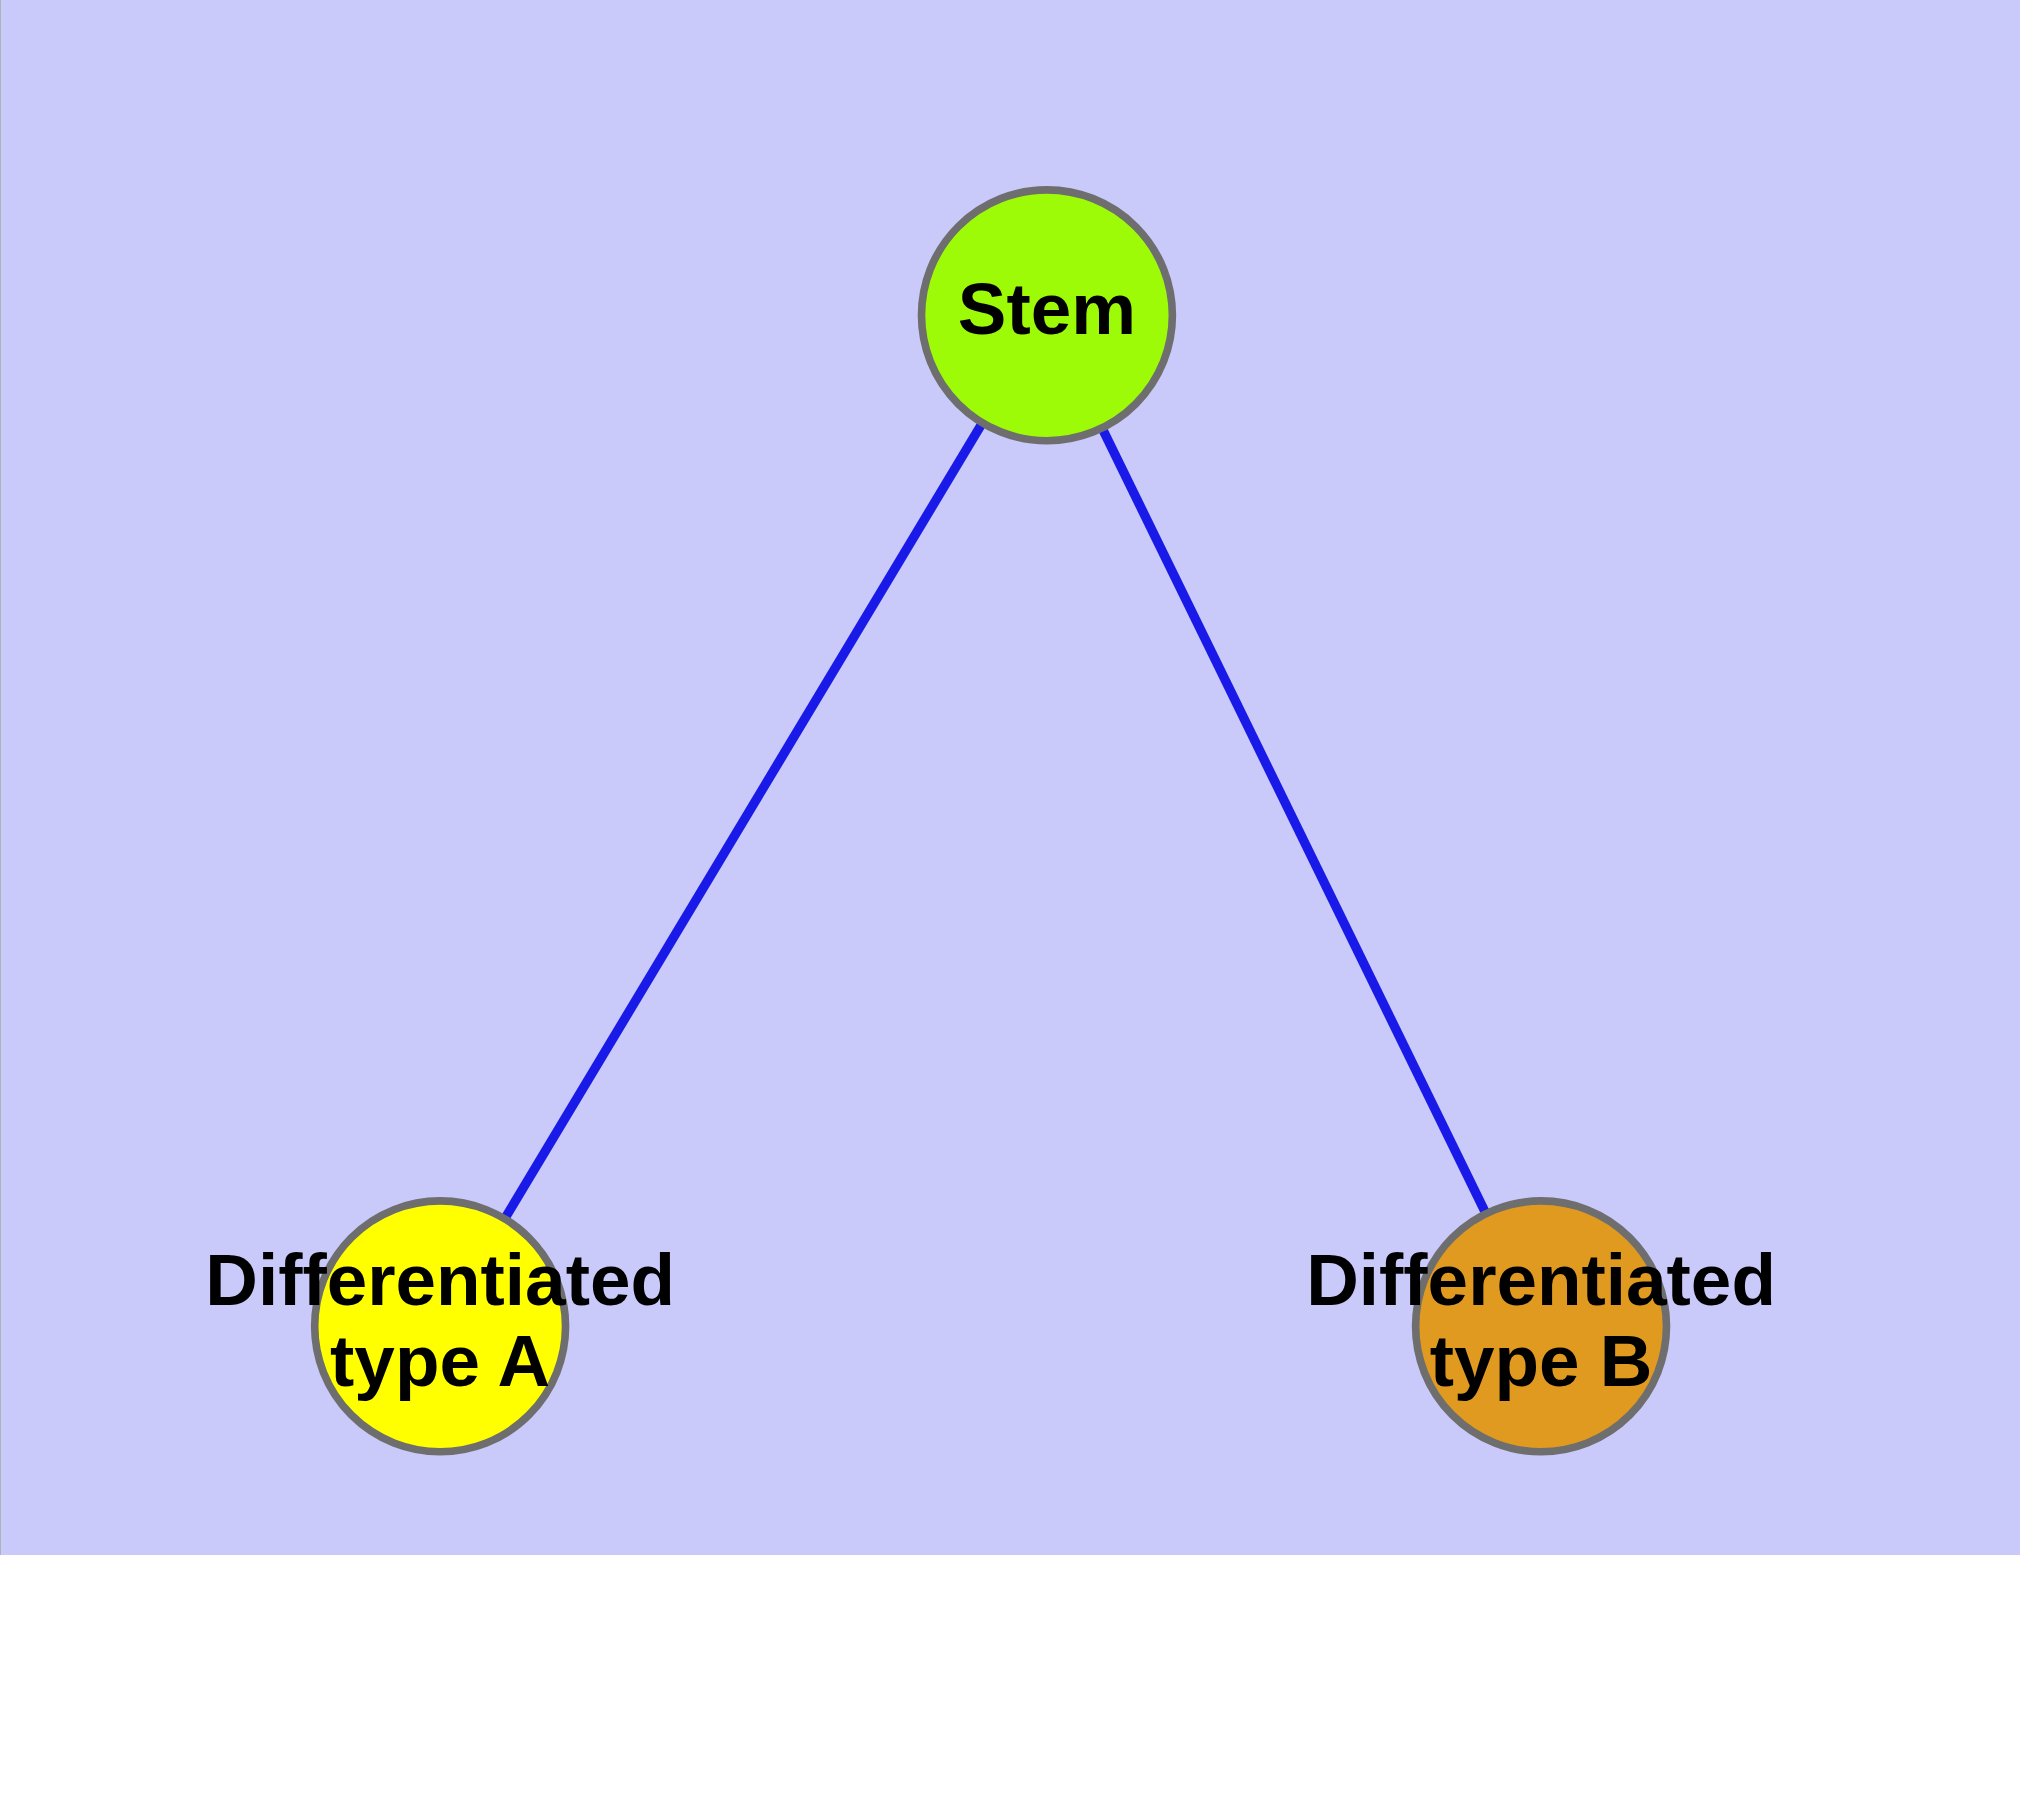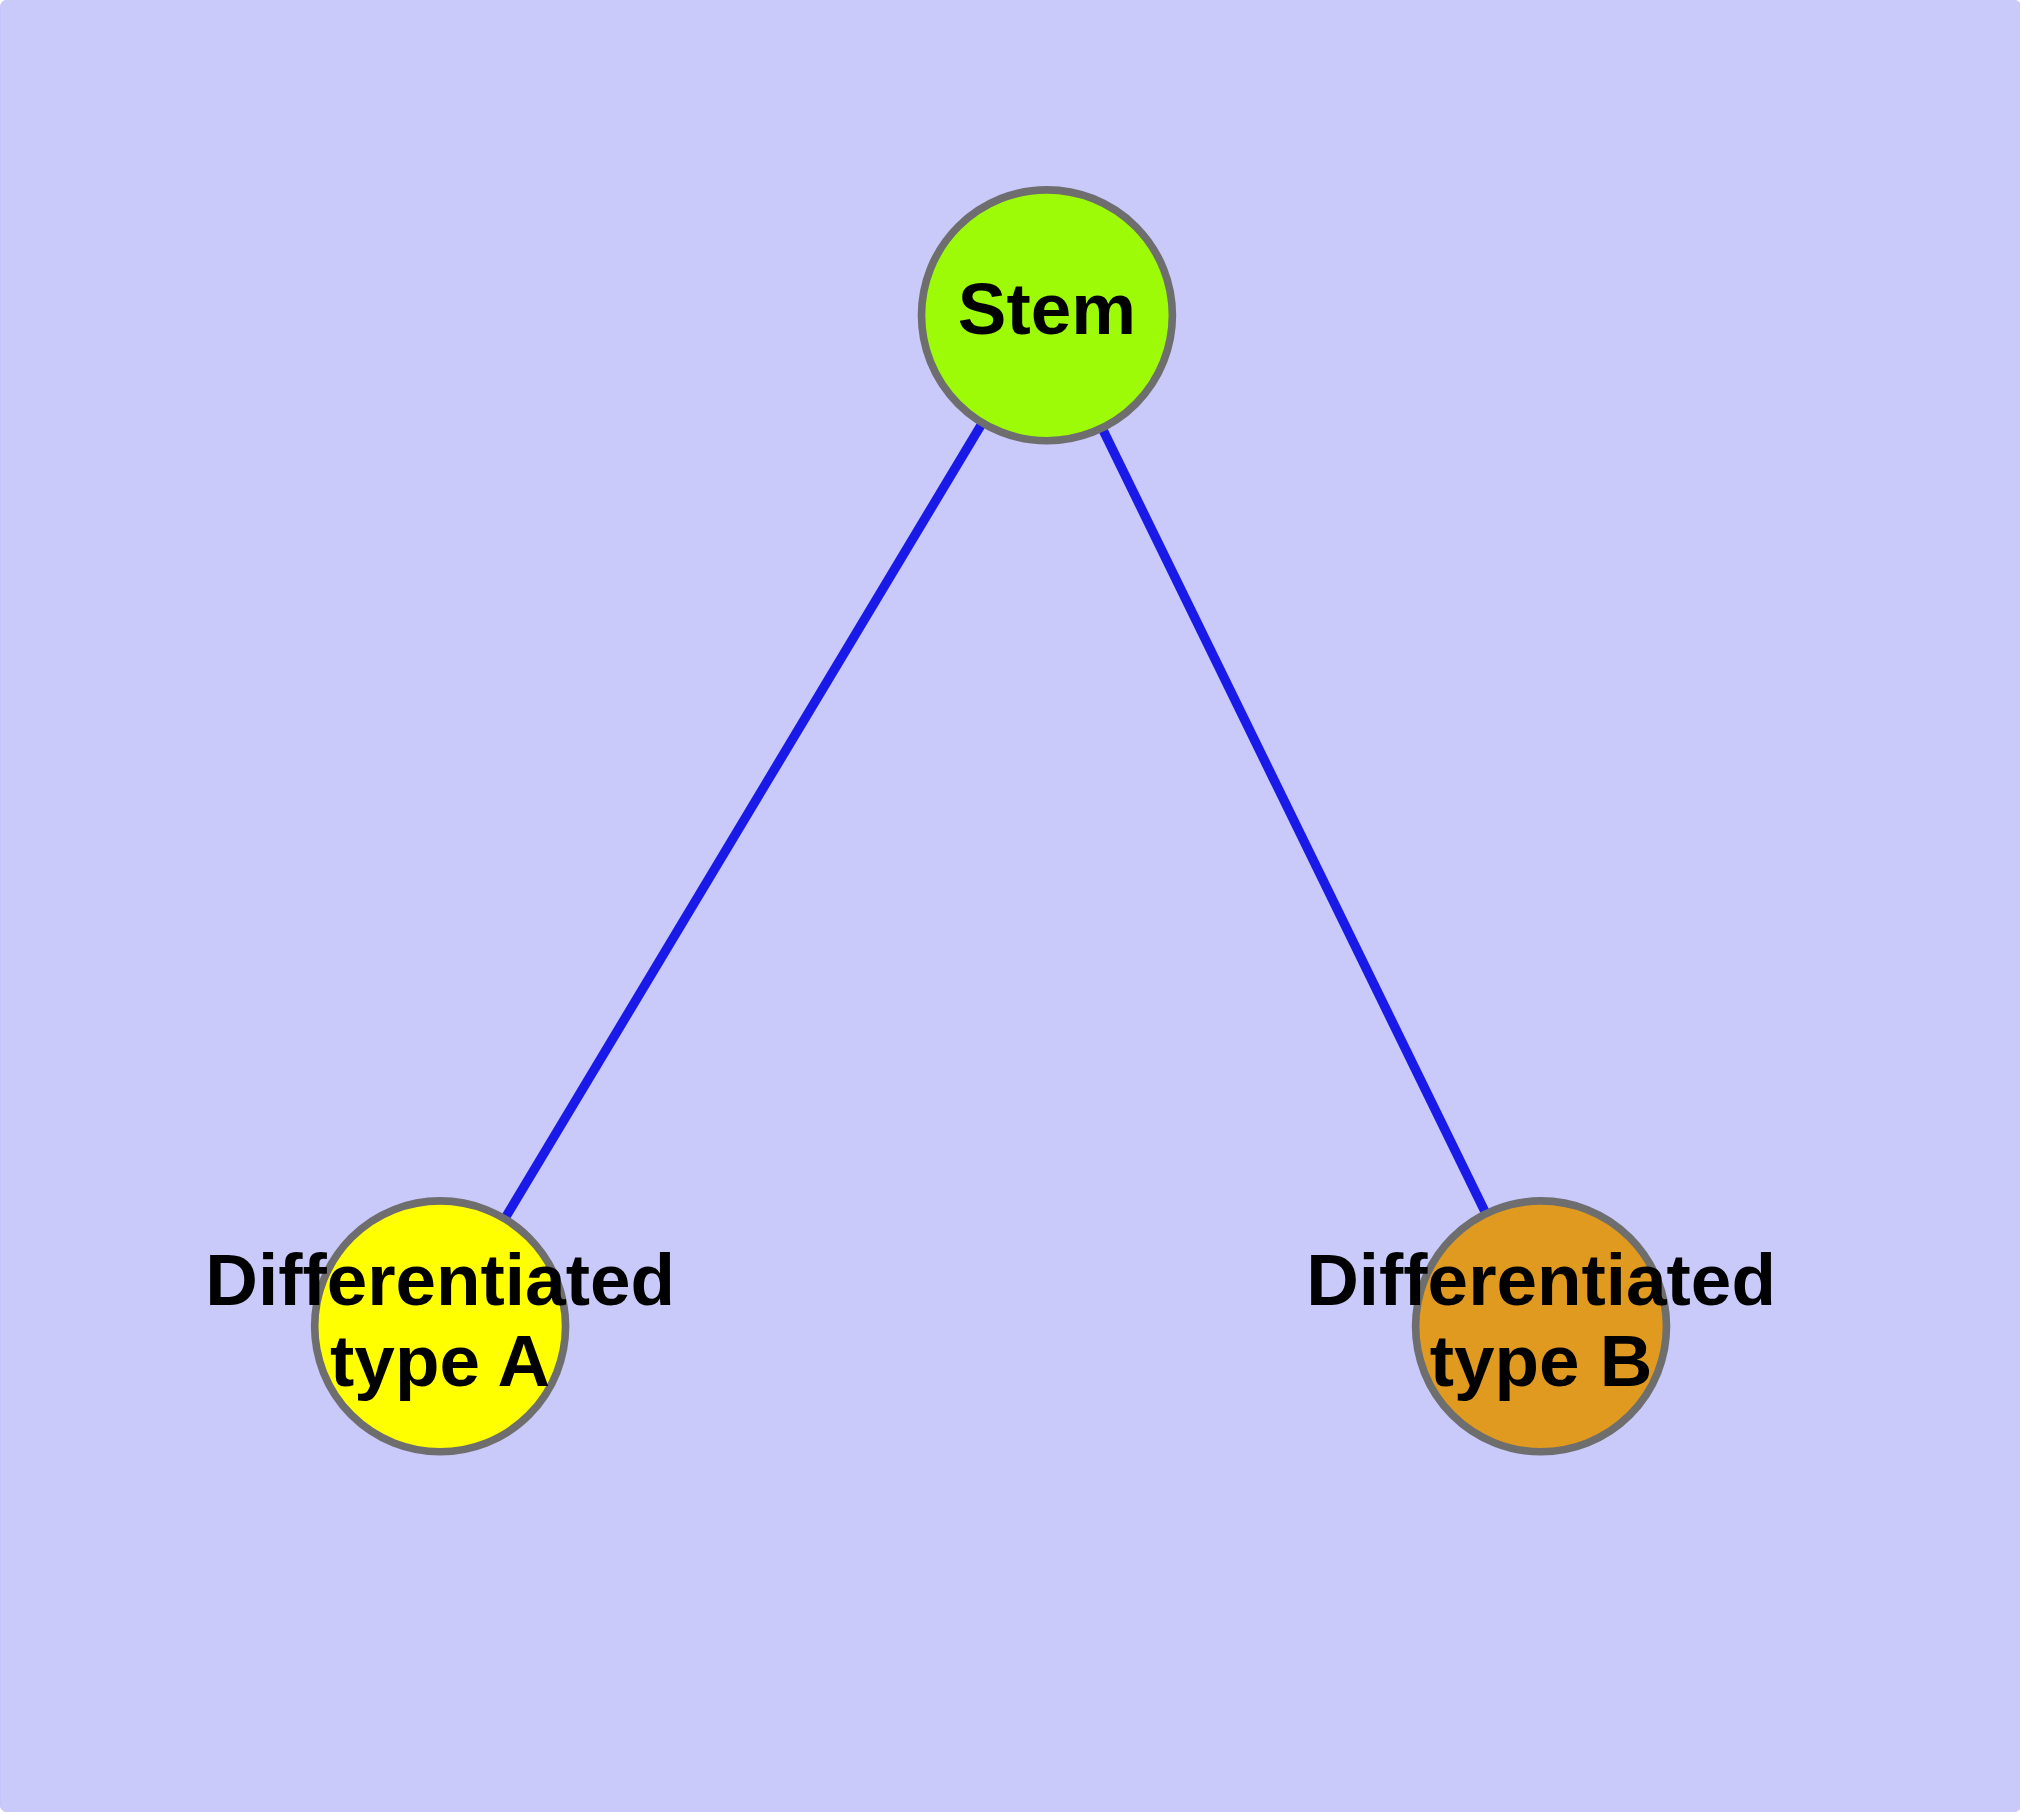--- a/index.html
+++ b/index.html
@@ -26,21 +26,21 @@
     font-family: "Liberation Sans", sans-serif;
     font-weight: bold;
     fill: #000000;
     text-anchor: middle;
     dominant-baseline: middle;
   }
 </style>
 </head>
 <body>
 
-<div id="canvas" style="background: #c4b5fd; width: 2021px; height: 1812px; border-radius: 7px;">
+<div id="canvas" style="background: #4d7c0f; width: 2021px; height: 1555px;">
   <svg id="graph-svg" viewBox="0 0 2384 2138" style="width: 2021px; height: 1812px;">
 
     <rect id="bg-rect" x="0" y="0" width="2384" height="2138" fill="#c9c9fa"></rect>
 
     <g id="edges-layer">
       <line id="edge-stem-to-diff-a" x1="1235" y1="372" x2="519" y2="1565" stroke="#1a1ae8" stroke-width="11" stroke-linecap="butt"></line>
       <line id="edge-stem-to-diff-b" x1="1235" y1="372" x2="1818" y2="1565" stroke="#1a1ae8" stroke-width="11" stroke-linecap="butt"></line>
     </g>
 
     <g id="nodes-layer">

